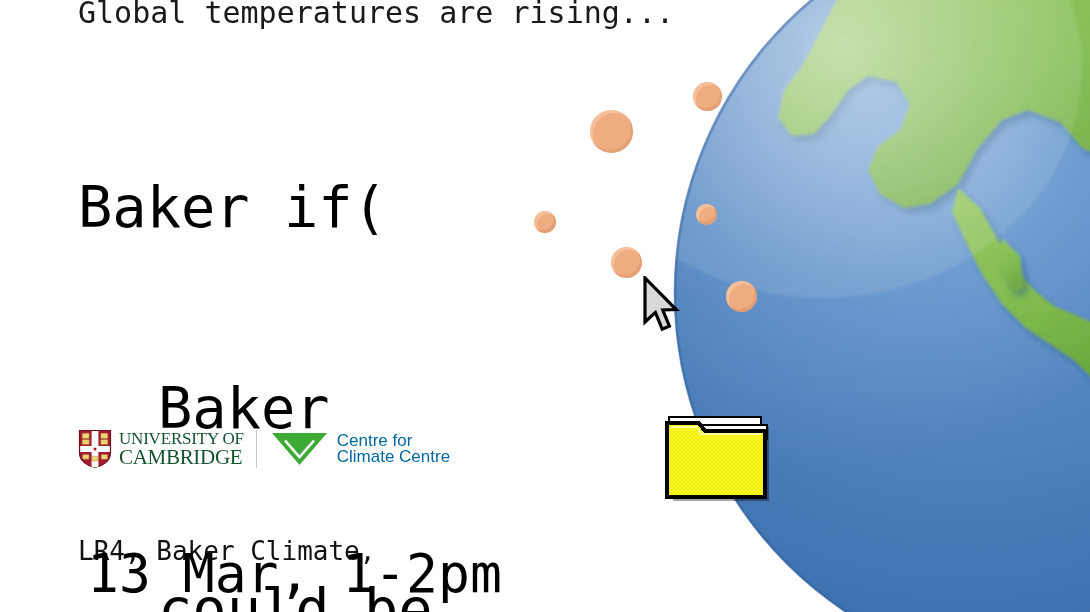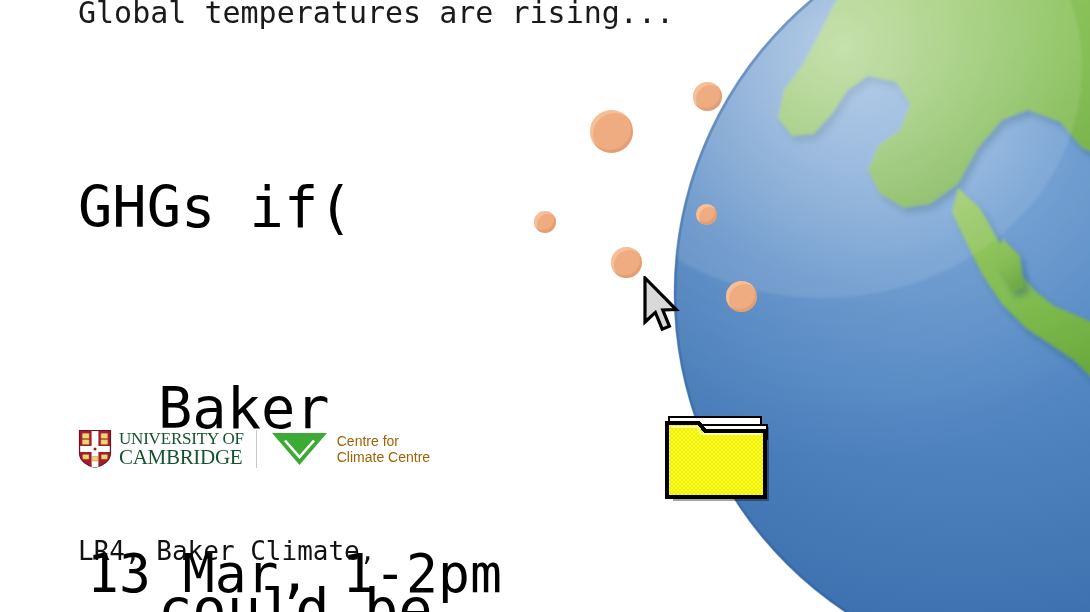--- a/index.html
+++ b/index.html
@@ -64,21 +64,21 @@
   #cam-word .l2{ display:block; font-size:21px; letter-spacing:-0.3px; font-weight:400; }
 
   #logo-divider{
     width:1px; height:38px; background:#c9c9c9; margin:0 14px 0 12px;
   }
 
   #ccr-logo{ display:flex; align-items:center; gap:9px; }
   #ccr-mark{ width:57px; height:36px; display:block; }
   #ccr-word{
     font-family:"Liberation Sans", sans-serif;
-    font-size:14px; line-height:16px; color:#a16207;
+    font-size:17px; line-height:16px; color:#0369a1;
   }
   #ccr-word span{ display:block; }
 
   
   #venue{
     position:absolute; left:78px; top:479px;
     font-size:26px; line-height:29px; color:#111; white-space:pre;
   }
   #venue span{ display:block; }
 
@@ -216,21 +216,21 @@
   <path d="M2,5 L18,5 L21,9 L51,9 L51,42 L2,42 Z" fill="url(#ditherY)" stroke="#000000" stroke-width="2"></path>
 
   <path d="M4,7 L17,7 L19,10.5 L49,10.5" fill="none" stroke="#ffffa0" stroke-width="1"></path>
 </svg>
 
 <div id="text-layer">
 
   <div id="kicker">Global temperatures are rising...</div>
 
   <div id="headline">
-    <span class="ln">GHGs if(</span>
+    <span class="ln">Baker if(</span>
     <span class="ln ind">Baker</span>
     <span class="ln ind">could be</span>
     
   </div>
 
   <div id="logos">
 
     <div id="cam-logo">
       <svg id="cam-shield" viewBox="0 0 34 40">
         <path d="M1.5,1.5 L32.5,1.5 L32.5,24 C32.5,32 24,37.5 17,38.5 C10,37.5 1.5,32 1.5,24 Z" fill="#a51c30" stroke="#6d1220" stroke-width="1.2"></path>

